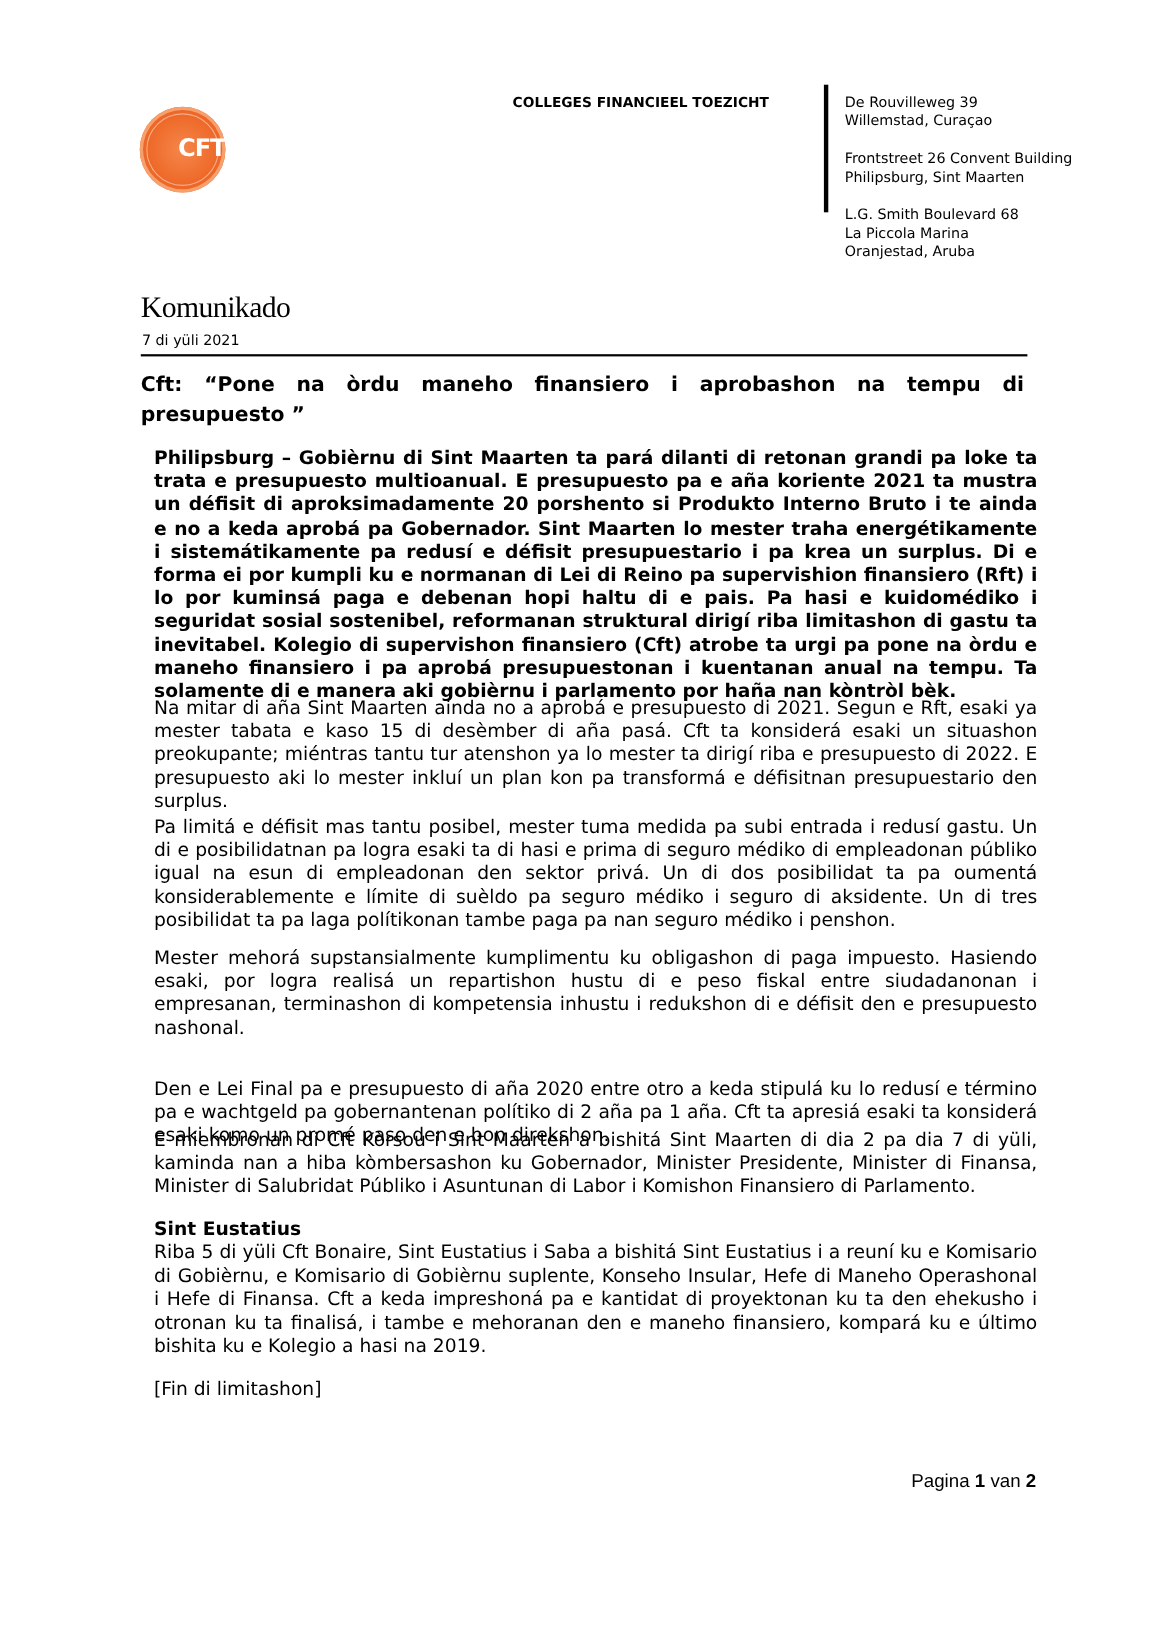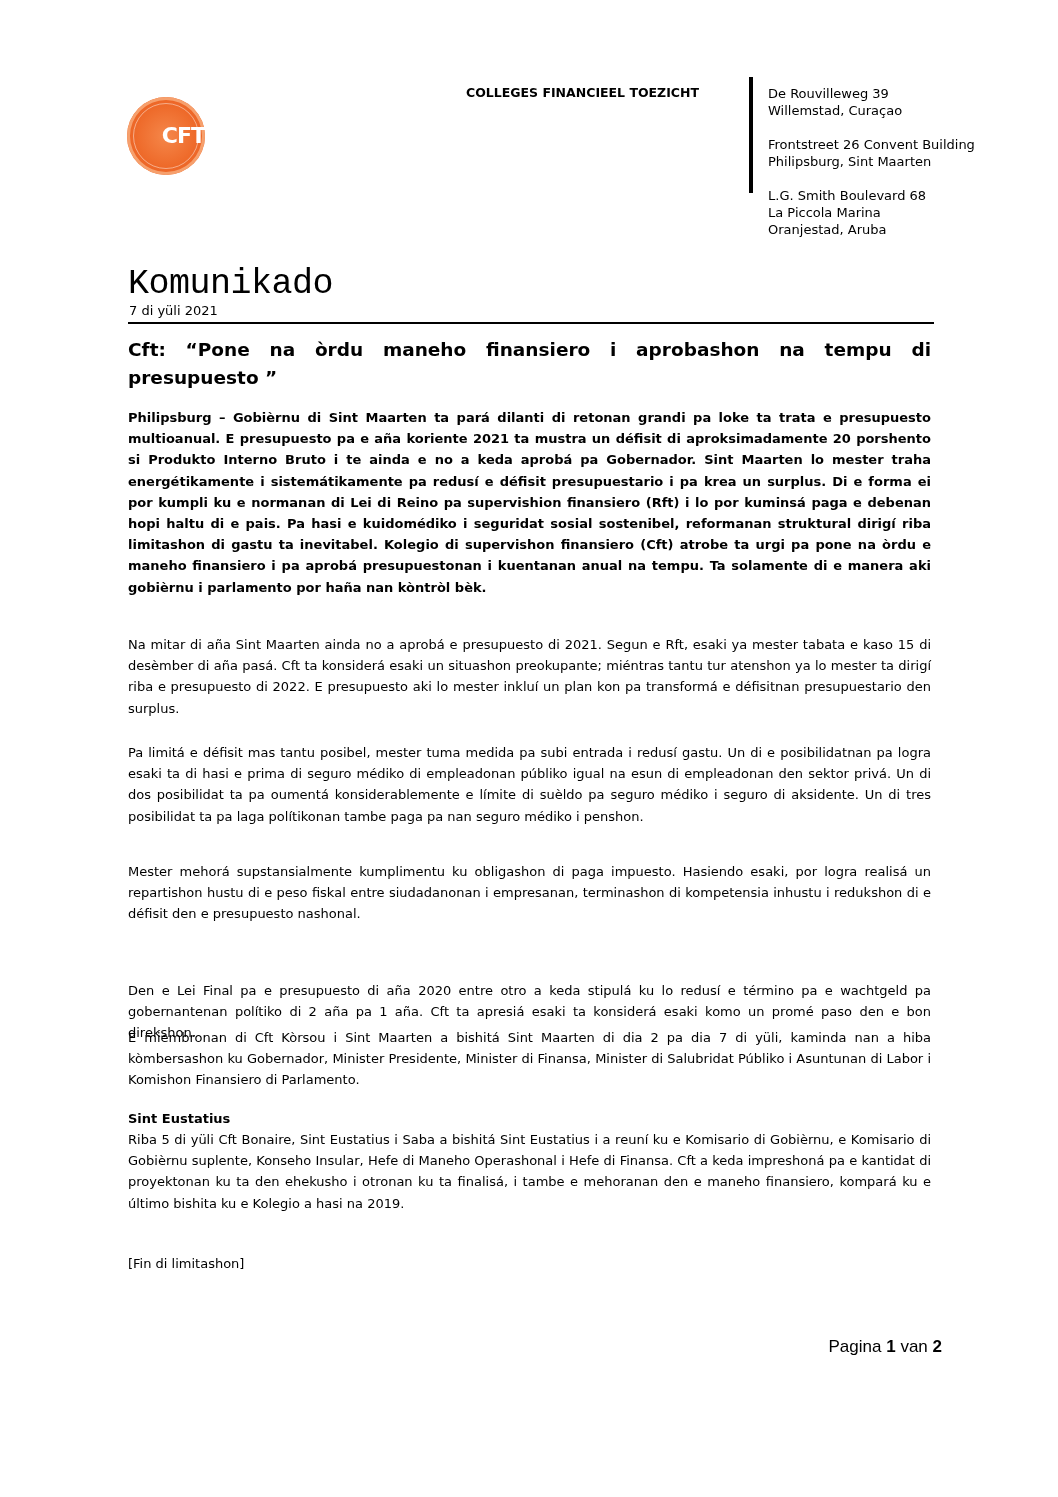--- a/index.html
+++ b/index.html
@@ -4,25 +4,25 @@
 <style>
   html, body { margin: 0; padding: 0; background: #ffffff; }
   body { width: 1058px; height: 1497px; position: relative; overflow: hidden; font-family: "DejaVu Sans", sans-serif; color: #000; }
   .logo { position: absolute; left: 127px; top: 97px; width: 78px; height: 78px; border-radius: 50%; background: radial-gradient(circle, #f5874a 0%, #ee6a2a 55%, #ea5b1e 100%); box-shadow: 0 0 0 3px #f6a06d inset; }
   .logo .ring { position: absolute; left: 6px; top: 6px; right: 6px; bottom: 6px; border-radius: 50%; border: 1px solid rgba(255,255,255,0.45); }
   .logo .mark { position: absolute; left: 0; right: 0; top: 26px; text-align: right; color: #fff; font-weight: bold; font-size: 22px; letter-spacing: -1px; font-family: "DejaVu Sans", sans-serif; }
   .org { position: absolute; left: 466px; top: 85px; font-weight: bold; font-size: 12.5px; letter-spacing: 0; }
   .vline { position: absolute; left: 749px; top: 77px; width: 4px; height: 116px; background: #000; }
   .addr { position: absolute; left: 768px; top: 85px; font-size: 13px; line-height: 17px; }
   .addr .blk { margin-bottom: 17px; }
-  .title { position: absolute; left: 128px; top: 264px; font-size: 35px; font-family: Liberation Mono, monospace; font-weight: normal; letter-spacing: -0.5px; }
+  .title { position: absolute; left: 128px; top: 264px; font-size: 27px; font-family: Liberation Serif, serif; font-weight: normal; letter-spacing: -0.5px; }
   .date { position: absolute; left: 129px; top: 303px; font-size: 13px; }
   .rule { position: absolute; left: 128px; top: 322px; width: 806px; height: 2px; background: #000; }
   .headline { position: absolute; left: 128px; top: 336px; width: 803px; font-size: 18.5px; font-weight: bold; line-height: 28px; text-align: justify; text-align-last: left; }
-  .body { position: absolute; left: 128px; width: 803px; font-size: 13px; line-height: 21.2px; text-align: justify; }
+  .body { position: absolute; left: 140px; width: 803px; font-size: 17px; line-height: 21.2px; text-align: justify; }
   .lead { top: 407px; font-weight: bold; }
   .p1 { top: 634px; }
   .p2 { top: 742px; }
   .p3 { top: 861px; }
   .p4 { top: 947px; margin-top: 33px; }
   .p5 { top: 1027px; }
   .sub { top: 1108px; font-weight: bold; }
   .p6 { top: 1129px; }
   .end { top: 1253px; }
   .pager { position: absolute; left: 0; width: 918px; top: 1337px; text-align: right; font-size: 17px; font-family: "Liberation Sans", sans-serif; padding-left: 24px; }

